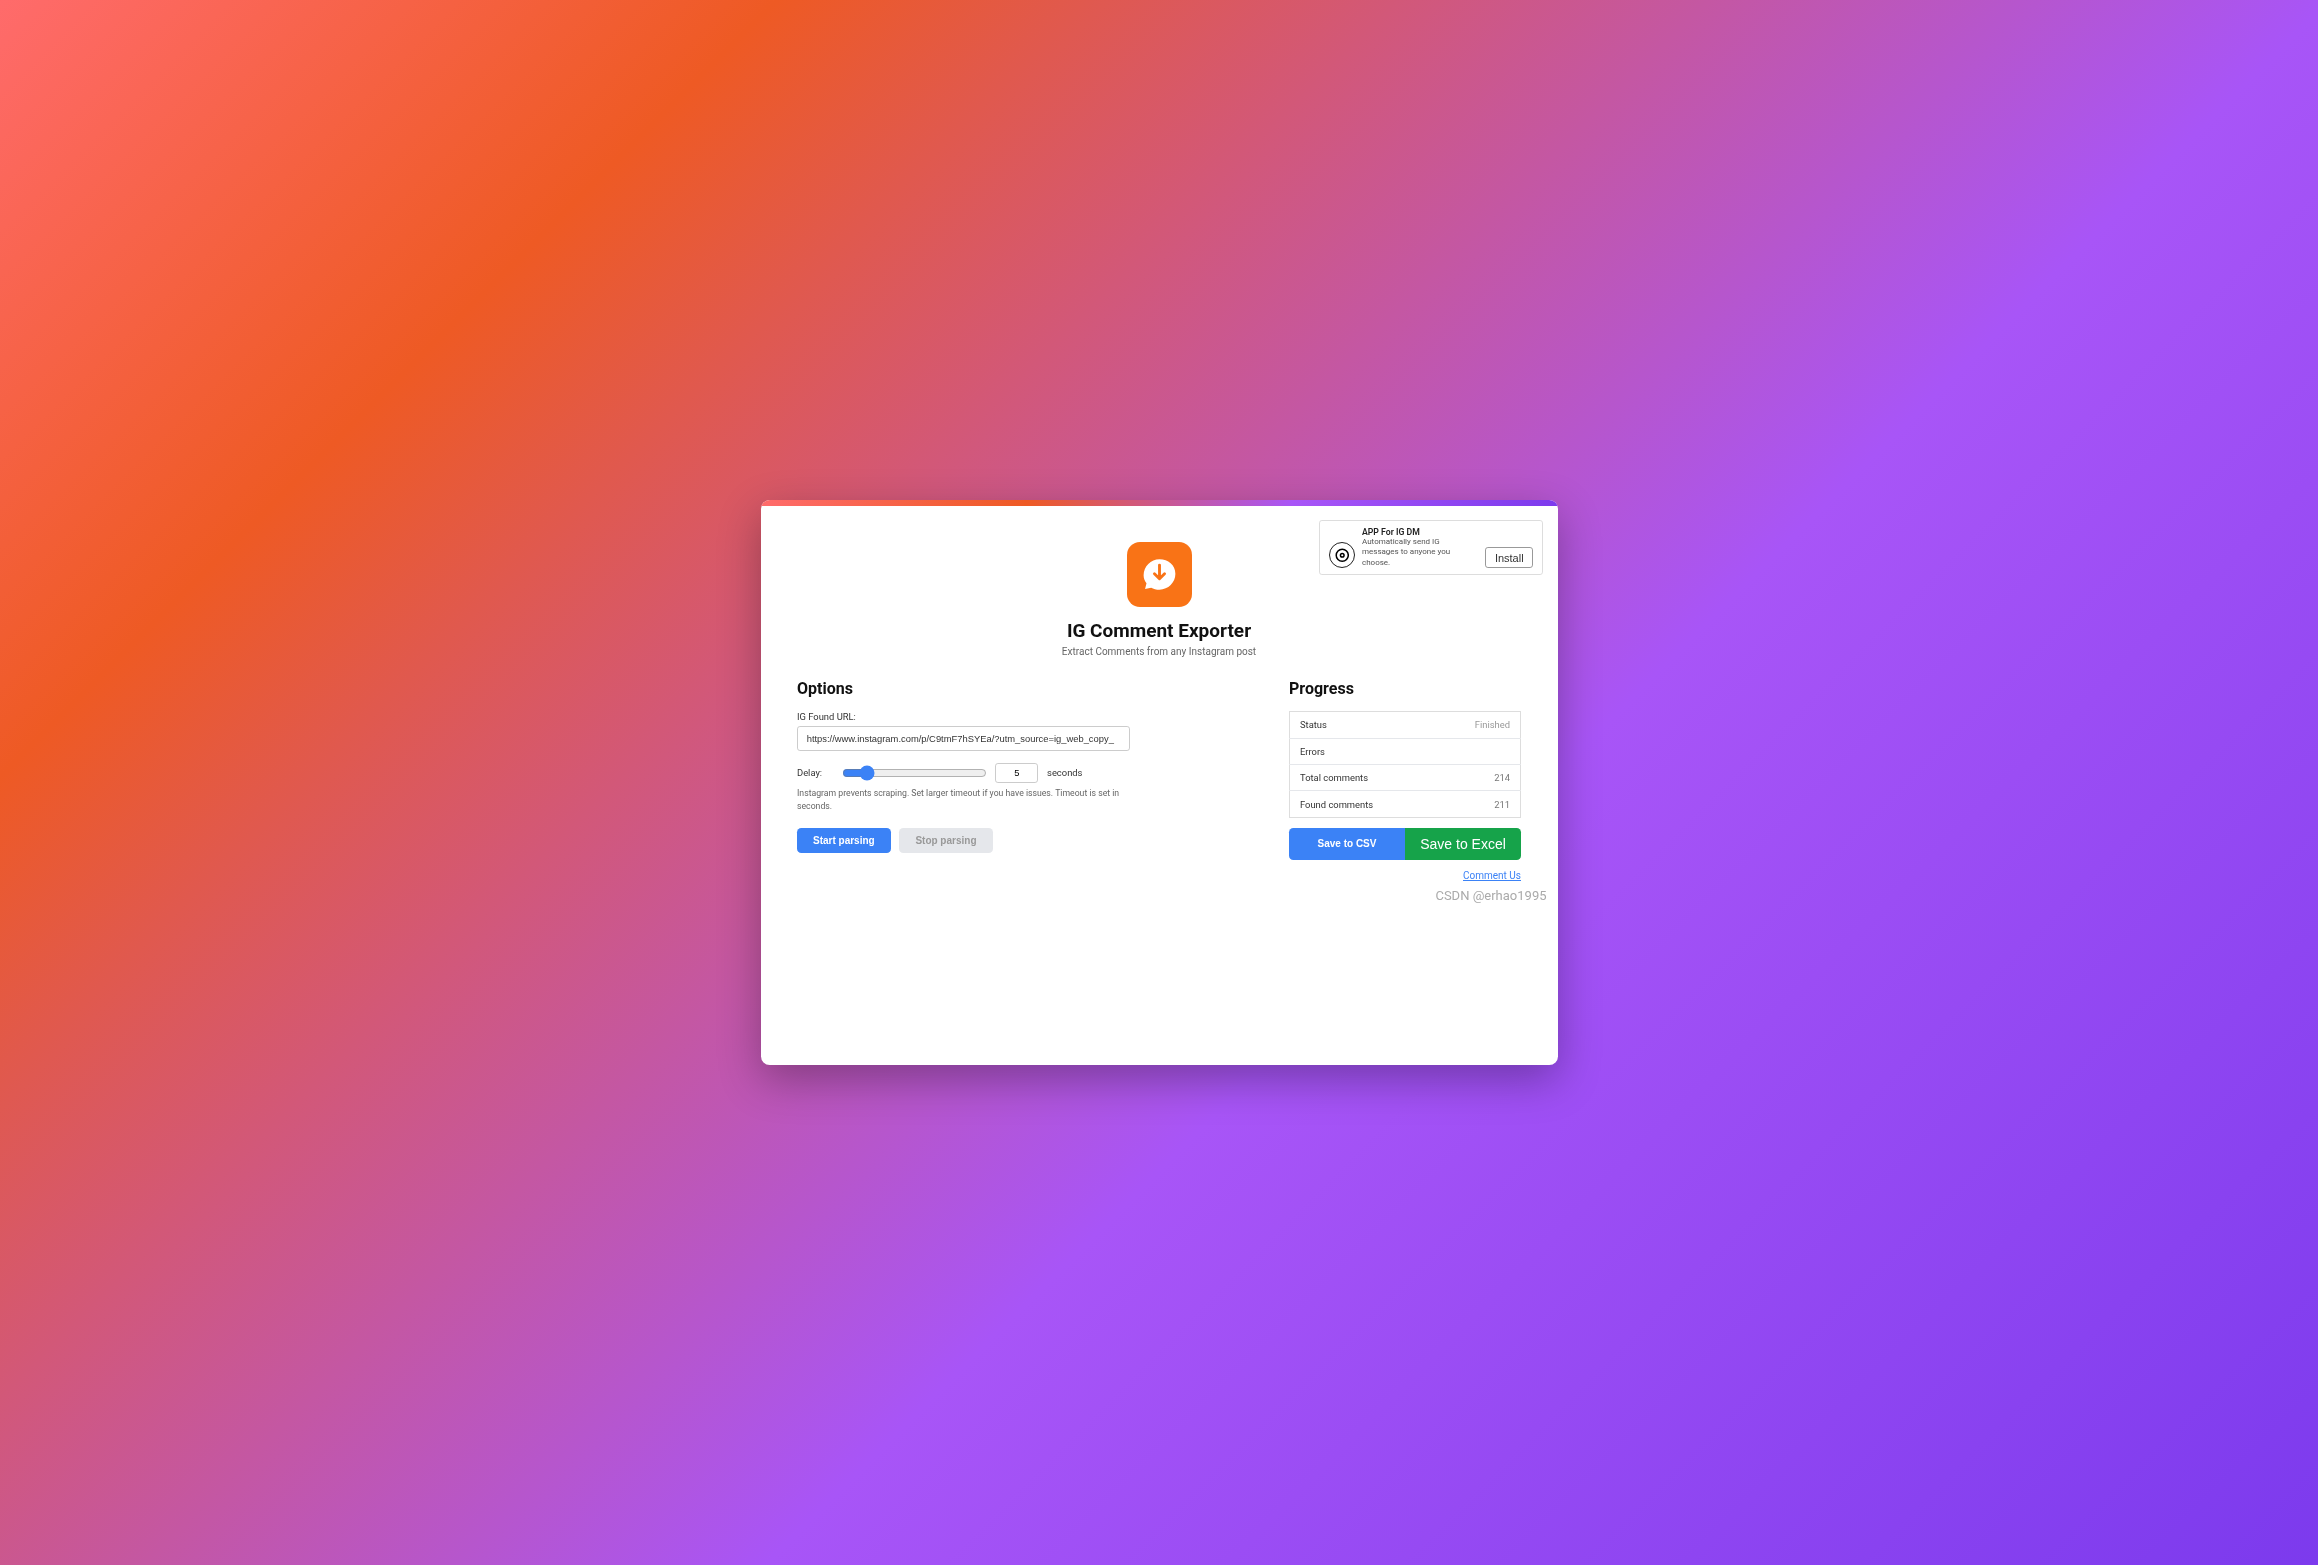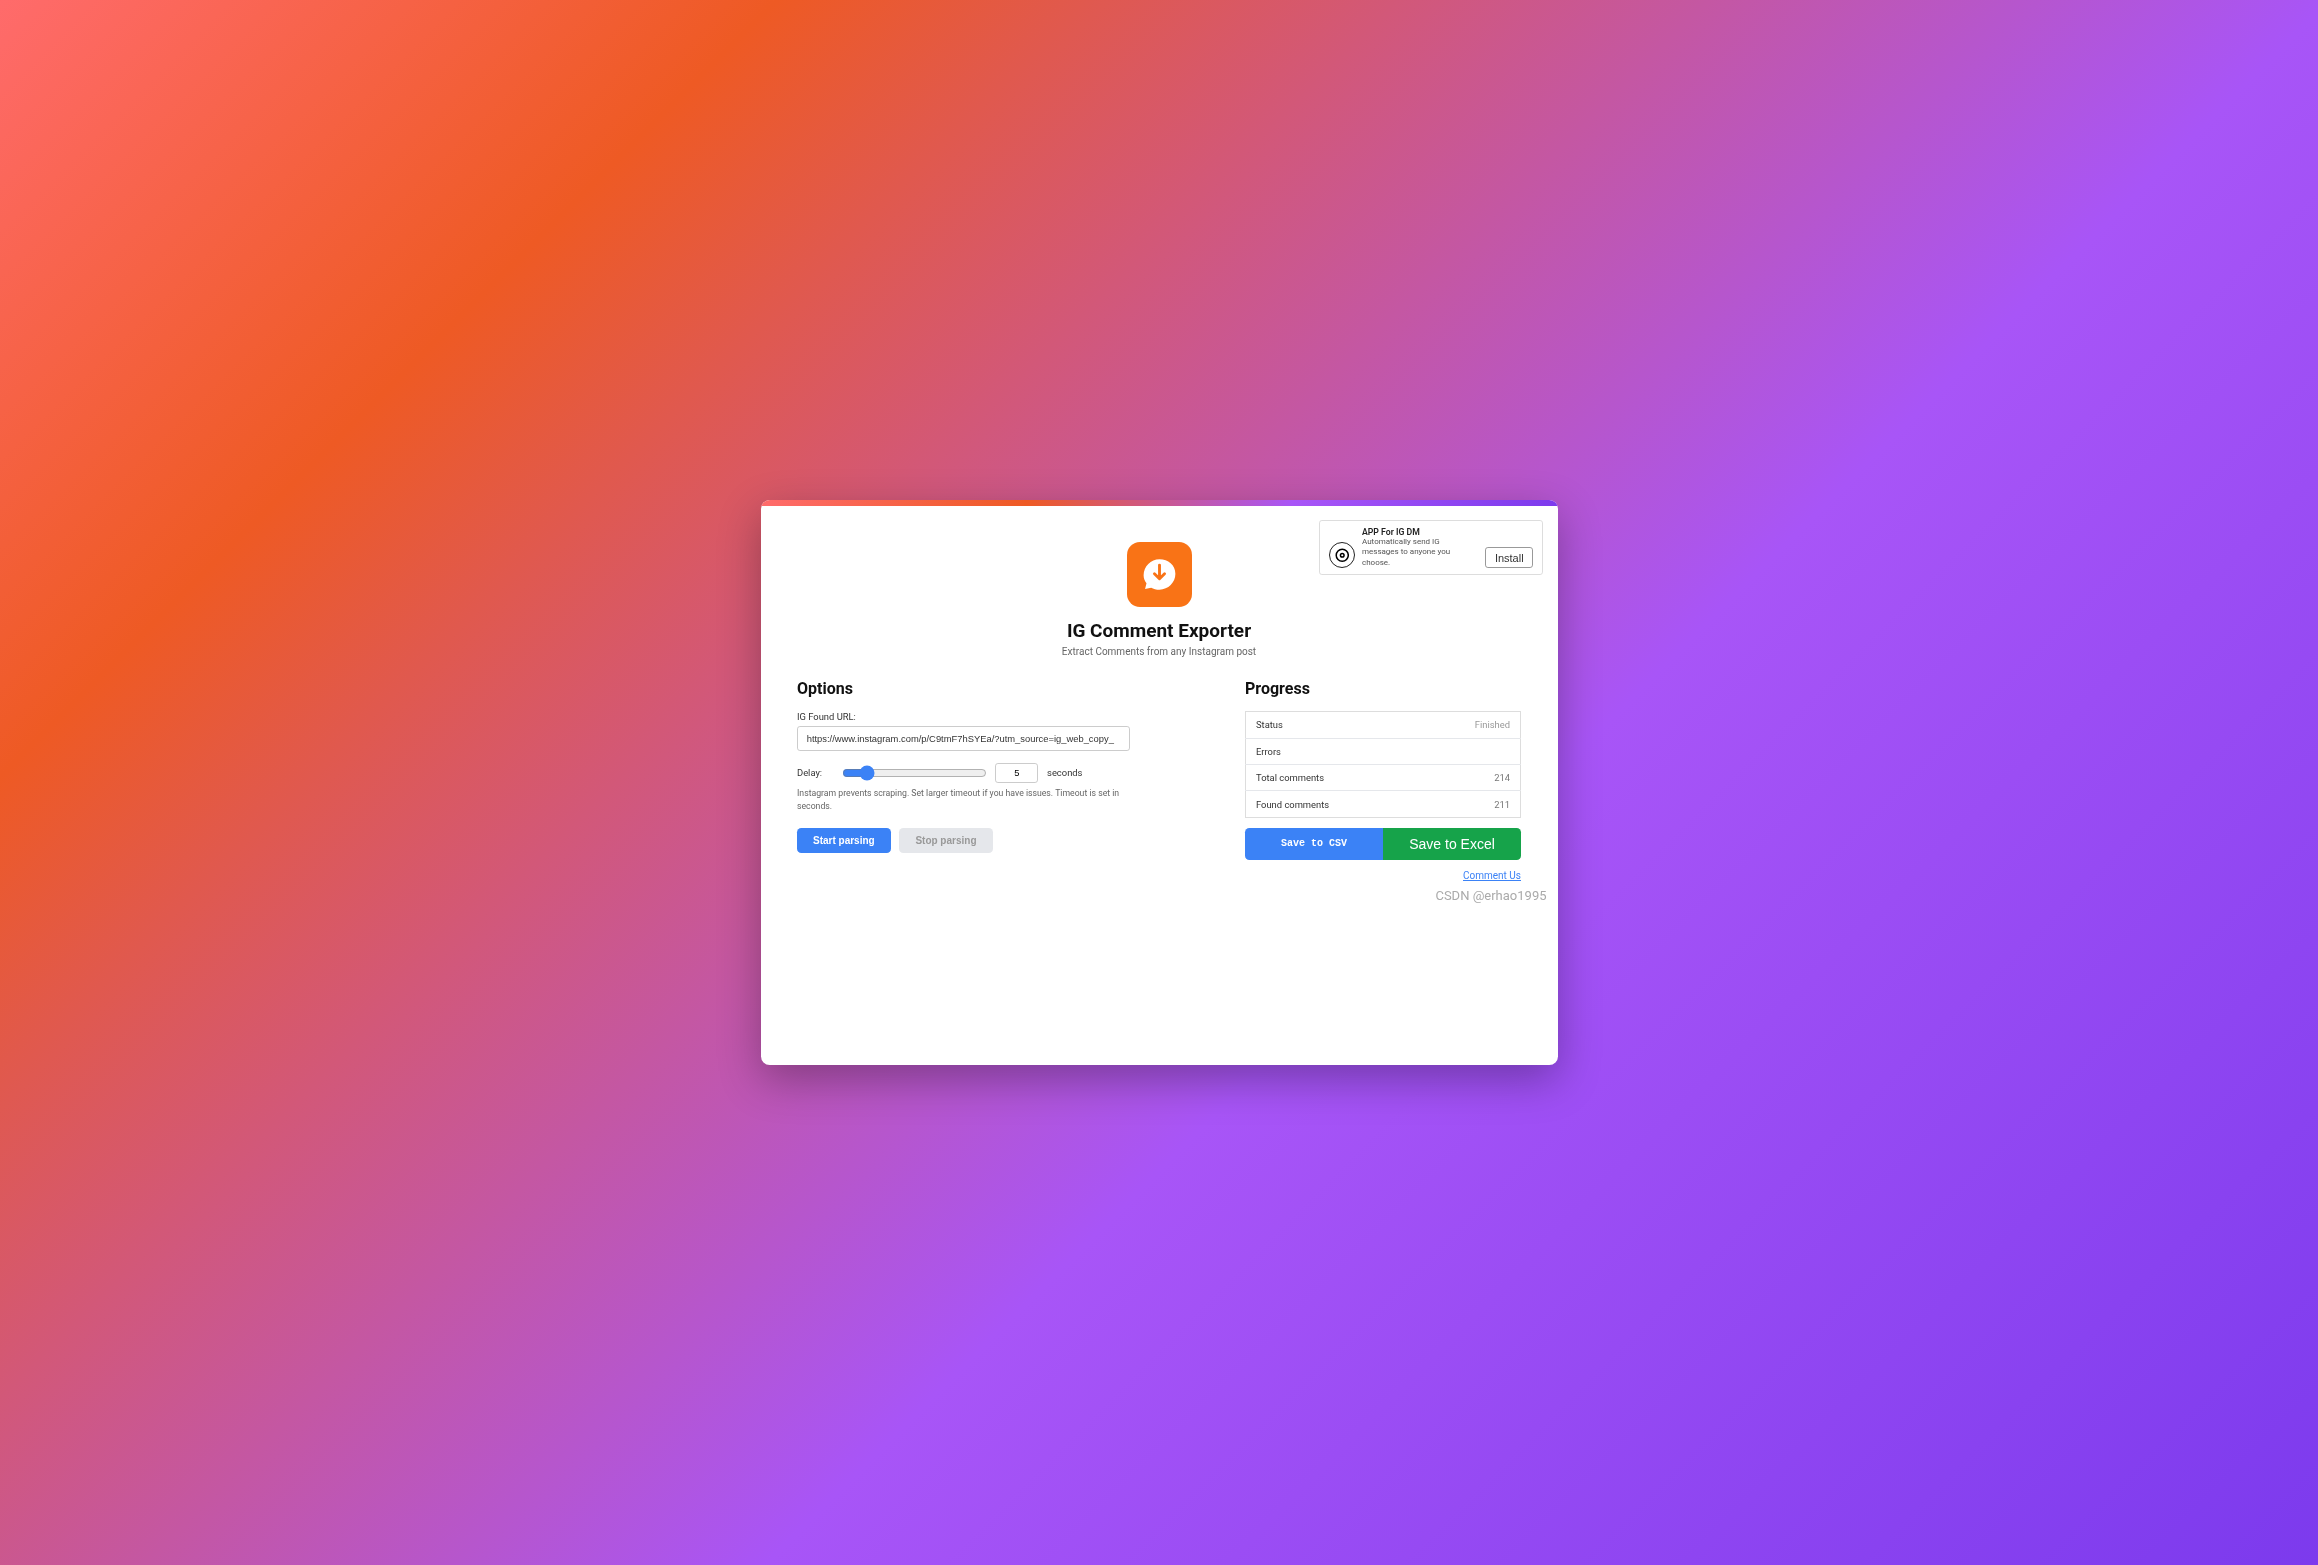--- a/index.html
+++ b/index.html
@@ -134,21 +134,21 @@
     .main-content {
       display: flex;
       padding: 0 14.5px;
     }
 
     .left-panel {
       flex: 1;
     }
 
     .right-panel {
-      width: 276px;
+      width: 232px;
       flex-shrink: 0;
     }
 
     
     .section-title {
       font-size: 16px;
       font-weight: 700;
       color: #111;
       margin-bottom: 13px;
     }
@@ -279,21 +279,20 @@
     .btn-csv {
       flex: 1;
       background: #3b82f6;
       color: white;
       border: none;
       padding: 8px 0;
       font-size: 10px;
       font-weight: 600;
       cursor: pointer;
       border-radius: 4.3px 0 0 4.3px;
-      font-family: Liberation Mono, monospace;
     }
 
     .btn-excel {
       flex: 1;
       background: #16a34a;
       color: white;
       border: none;
       padding: 8px 0;
       font-size: 14px;
       font-weight: 400;

